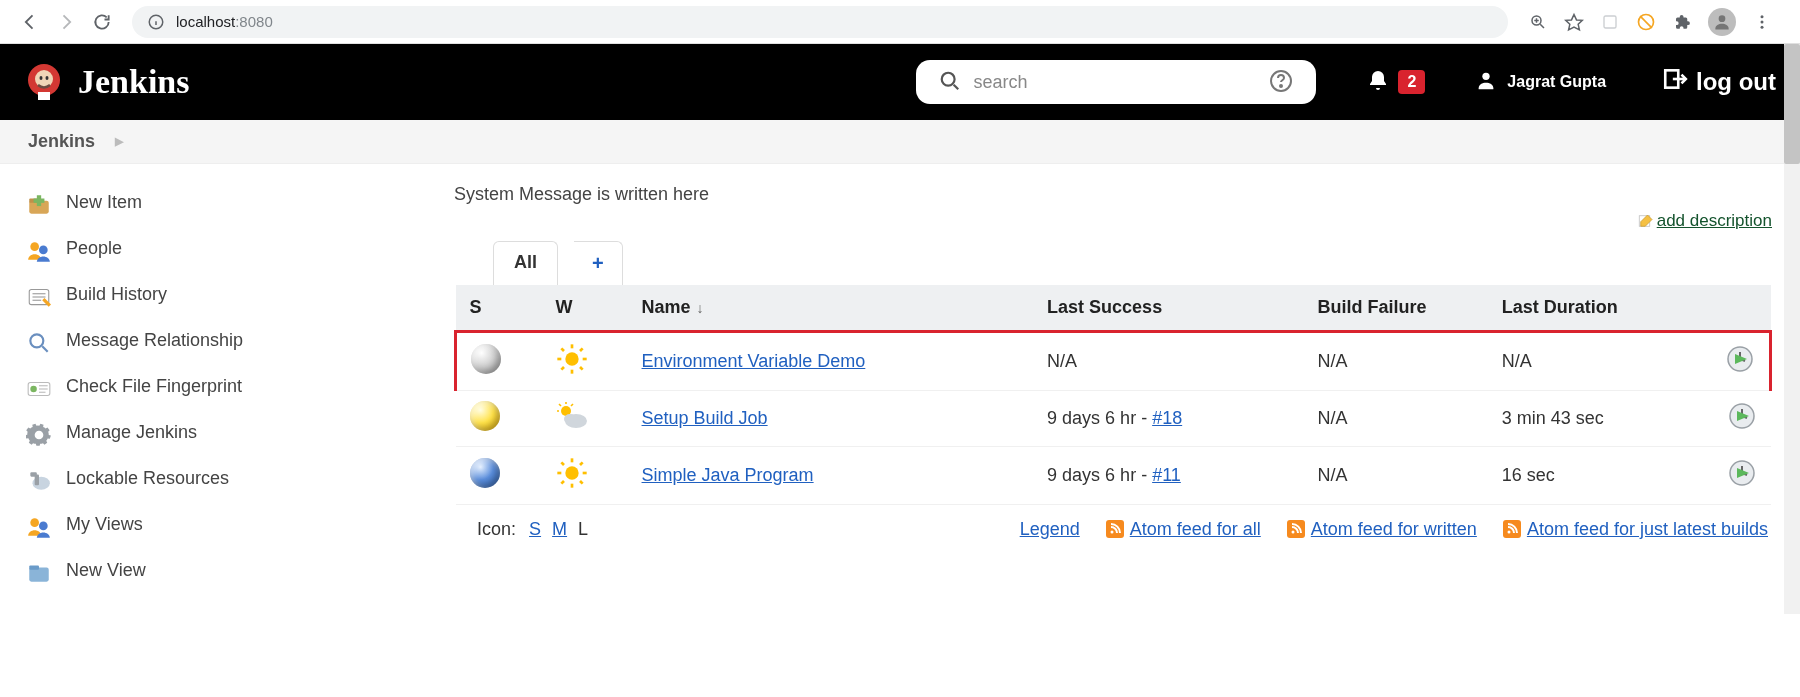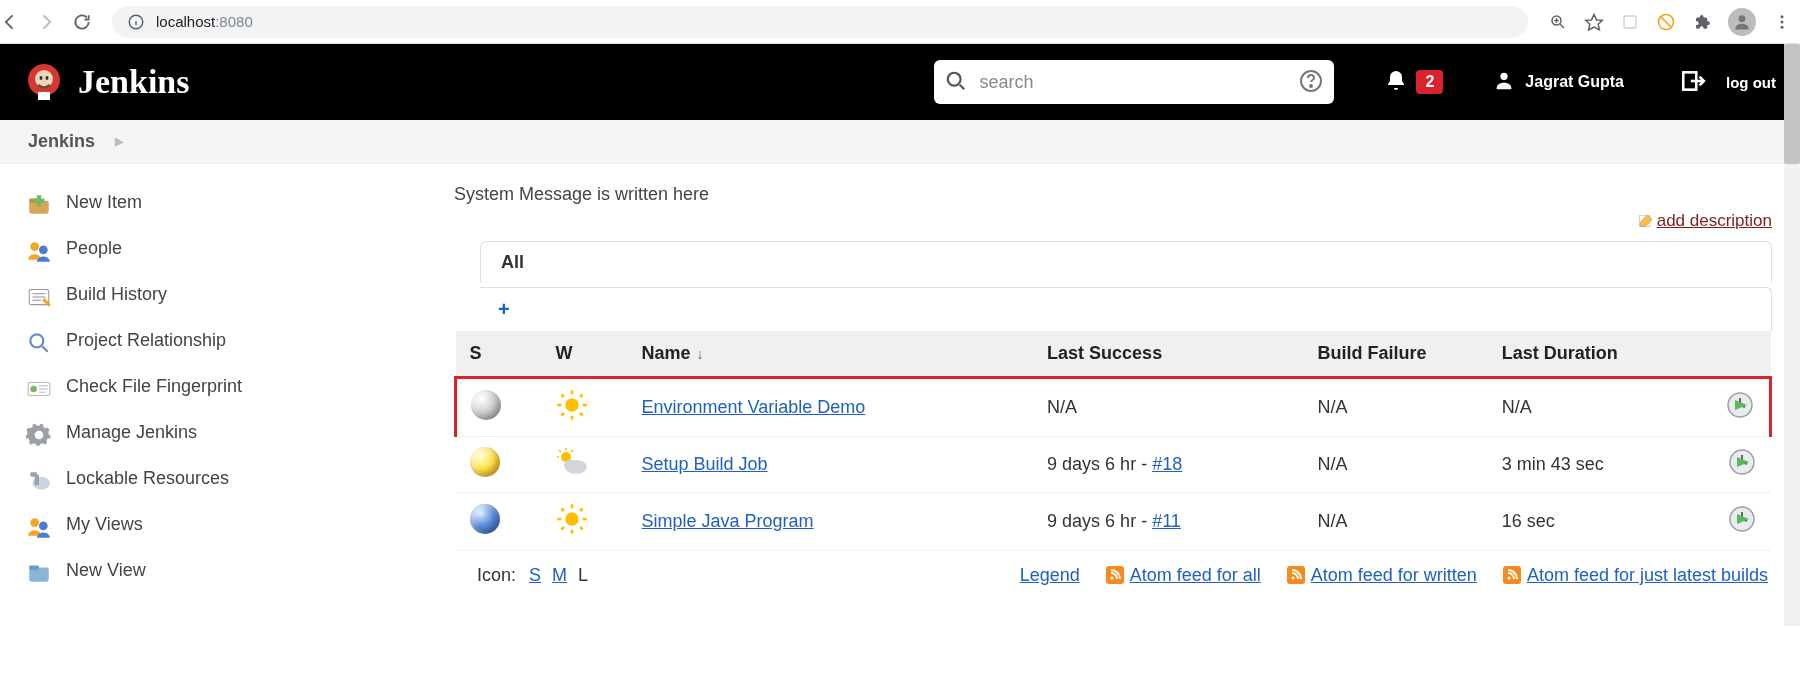--- a/index.html
+++ b/index.html
@@ -1,58 +1,58 @@
 <!DOCTYPE html>
 <html><head>
 <meta charset="utf-8">
 <style>
   * { box-sizing: border-box; margin: 0; padding: 0; }
   body { font-family: "Segoe UI", Arial, sans-serif; font-size: 15px; color: #333; background: #fff; width: 1800px; }
   
   
-  .browser-bar { height: 44px; background: #fff; border-bottom: 1px solid #e0e0e0; display: flex; align-items: center; padding: 0 0; gap: 12px; }
+  .browser-bar { height: 44px; background: #fff; border-bottom: 1px solid #e0e0e0; display: flex; align-items: center; padding: 0 20px; gap: 12px; }
   .nav-arrows { display: flex; gap: 16px; align-items: center; }
   .browser-icon { width: 20px; height: 20px; display: inline-flex; align-items: center; justify-content: center; color: #5f6368; cursor: pointer; }
   .url-bar { flex: 1; height: 32px; background: #f1f3f4; border-radius: 16px; display: flex; align-items: center; padding: 0 14px; gap: 10px; margin: 0 8px; }
   .url-host { color: #202124; font-size: 15px; }
   .url-port { color: #80868b; font-size: 15px; }
   .browser-right { display: flex; gap: 16px; align-items: center; padding-right: 8px; }
   .avatar-circle { width: 28px; height: 28px; border-radius: 50%; background: #bdbdbd; display: inline-flex; align-items: center; justify-content: center; }
   
   
   .jenkins-header { height: 76px; background: #000; color: #fff; display: flex; align-items: center; padding: 0 24px; gap: 20px; }
   .jenkins-logo-wrap { display: flex; align-items: center; gap: 14px; }
   .jenkins-logo-icon { width: 40px; height: 40px; }
   .jenkins-logo-text { font-size: 34px; font-weight: bold; font-family: Georgia, serif; }
   .header-spacer { flex: 1; }
-  .search-box { width: 400px; height: 44px; background: #fff; border-radius: 6px; display: flex; align-items: center; padding: 0 11px; gap: 12px; }
+  .search-box { width: 400px; height: 44px; background: #fff; border-radius: 14px; display: flex; align-items: center; padding: 0 23px; gap: 12px; }
   .search-box input { flex: 1; border: none; outline: none; font-size: 18px; color: #333; background: transparent; }
   .search-box input::placeholder { color: #888; }
   .notif-wrap { display: flex; align-items: center; gap: 8px; margin-left: 30px; }
   .notif-badge { background: #d9232e; color: #fff; font-weight: bold; padding: 3px 9px; border-radius: 4px; font-size: 16px; }
   .user-wrap { display: flex; align-items: center; gap: 10px; margin-left: 30px; font-size: 16px; font-weight: 600; }
-  .logout-wrap { display: flex; align-items: center; gap: 20px; margin-left: 36px; font-size: 15px; font-weight: 600; }
+  .logout-wrap { display: flex; align-items: center; gap: 8px; margin-left: 36px; font-size: 24px; font-weight: 600; }
   
   
   .breadcrumb-bar { height: 44px; background: #f5f5f5; display: flex; align-items: center; padding: 0 28px; font-size: 18px; font-weight: 600; color: #555; gap: 20px; border-bottom: 1px solid #eee;}
   .breadcrumb-caret { color: #bbb; font-size: 11px; }
   
   
   .main-wrap { display: flex; background: #fff; }
   .sidebar { width: 430px; padding: 18px 12px 18px 18px; }
   .sidebar-item { display: flex; align-items: flex-start; gap: 14px; padding: 10px 8px; font-size: 18px; color: #444; cursor: pointer; }
   .side-icon { width: 26px; height: 26px; display: inline-flex; align-items: center; justify-content: center; }
   
   .content { flex: 1; padding: 20px 28px 40px 24px; }
   .sys-msg { font-size: 18px; color: #444; margin-bottom: 6px; }
   .add-desc-row { text-align: right; margin-bottom: 8px; }
-  .add-desc-link { color: #7f1d1d; text-decoration: underline; font-size: 17px; }
+  .add-desc-link { color: #14532d; text-decoration: underline; font-size: 17px; }
   .pencil-icon { display:inline-block; vertical-align: middle; margin-right: 2px; }
   
-  .tabs { display: flex; gap: 4px; border-bottom: 0; margin-left: 26px; flex-direction: column;}
+  .tabs { display: flex; gap: 16px; border-bottom: 0; margin-left: 39px;}
   .tab { padding: 10px 20px; font-size: 18px; font-weight: bold; border: 1px solid #ddd; border-bottom: none; border-radius: 6px 6px 0 0; background: #fff; cursor: pointer; }
   .tab-add { padding: 10px 18px; font-size: 20px; color: #2060c0; border: 1px solid #ddd; border-left: none; border-bottom: none; border-radius: 0 6px 0 0; cursor: pointer; font-weight: bold;}
   
   .job-table { width: 100%; border-collapse: collapse; }
   .job-table thead th { background: #eef0f2; text-align: left; padding: 12px 14px; font-size: 18px; font-weight: bold; color: #222; }
   .job-table tbody td { padding: 10px 14px; font-size: 18px; vertical-align: middle; }
   .job-table tbody tr { border-bottom: 1px solid #f0f0f0; }
   .row-highlight-box { border: 3px solid #d9232e; }
   .job-link { color: #2060c0; text-decoration: underline; }
   .build-link { color: #2060c0; text-decoration: underline; }
@@ -261,21 +261,21 @@
           </span>
       <span>Build History</span>
     </div>
     <div class="sidebar-item">
       <span class="side-icon">
             <svg width="26" height="26" viewBox="0 0 24 24" fill="none" stroke="#6a8fbf" stroke-width="2">
               <circle cx="10" cy="10" r="6"></circle>
               <line x1="15" y1="15" x2="20" y2="20"></line>
             </svg>
           </span>
-      <span>Project Relationship</span>
+      <span>Message Relationship</span>
     </div>
     <div class="sidebar-item">
       <span class="side-icon">
             <svg width="26" height="26" viewBox="0 0 24 24">
               <rect x="2" y="6" width="20" height="12" fill="#fff" stroke="#bbb" rx="2"></rect>
               <circle cx="7" cy="12" r="3" fill="#7bb661"></circle>
               <line x1="12" y1="9" x2="20" y2="9" stroke="#bbb"></line>
               <line x1="12" y1="12" x2="20" y2="12" stroke="#bbb"></line>
               <line x1="12" y1="15" x2="18" y2="15" stroke="#bbb"></line>
             </svg>

